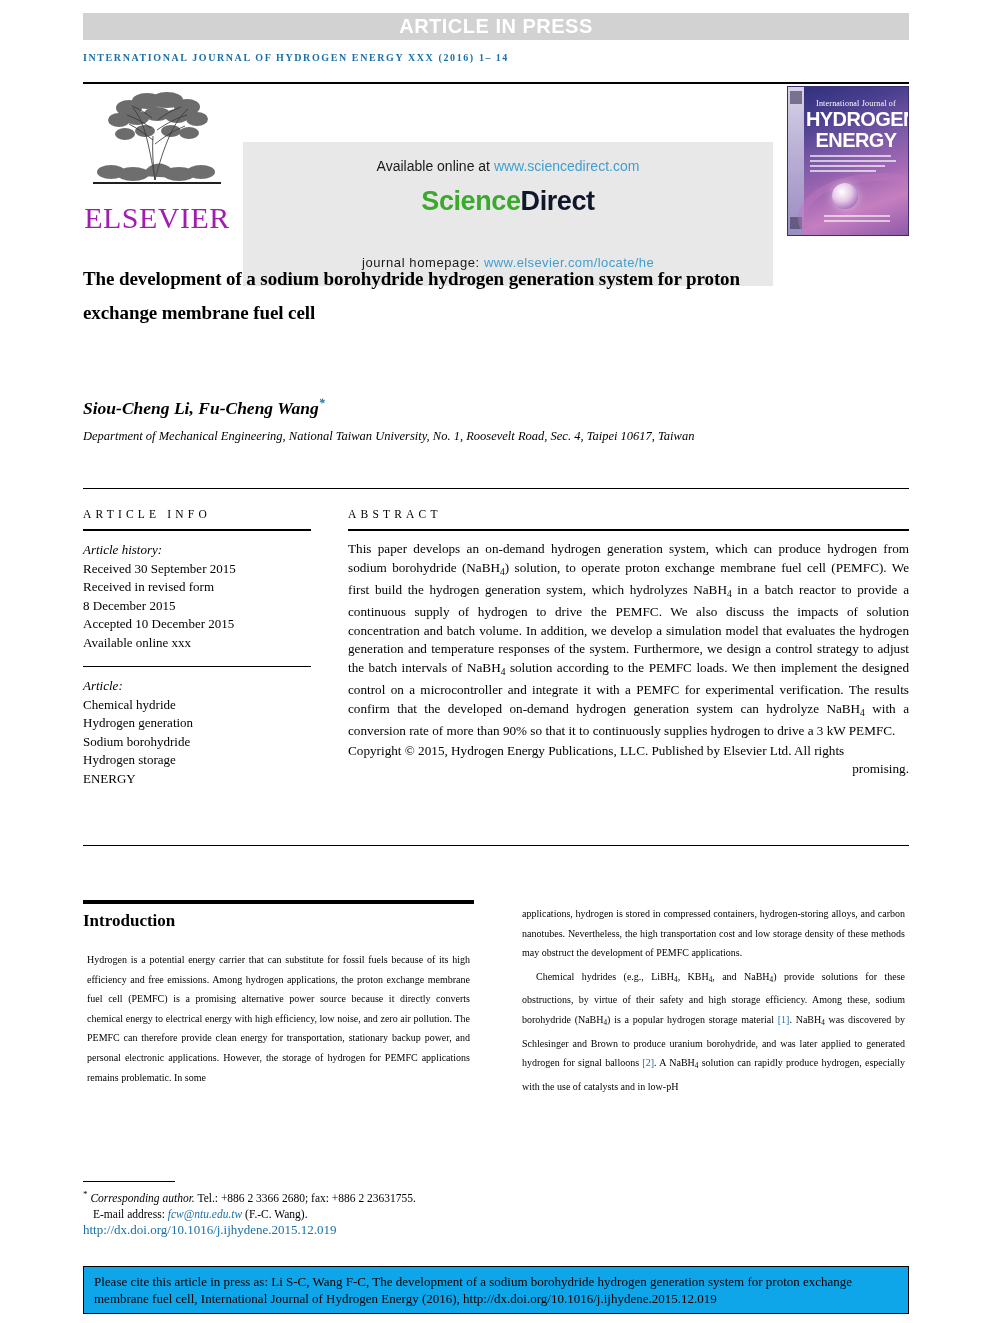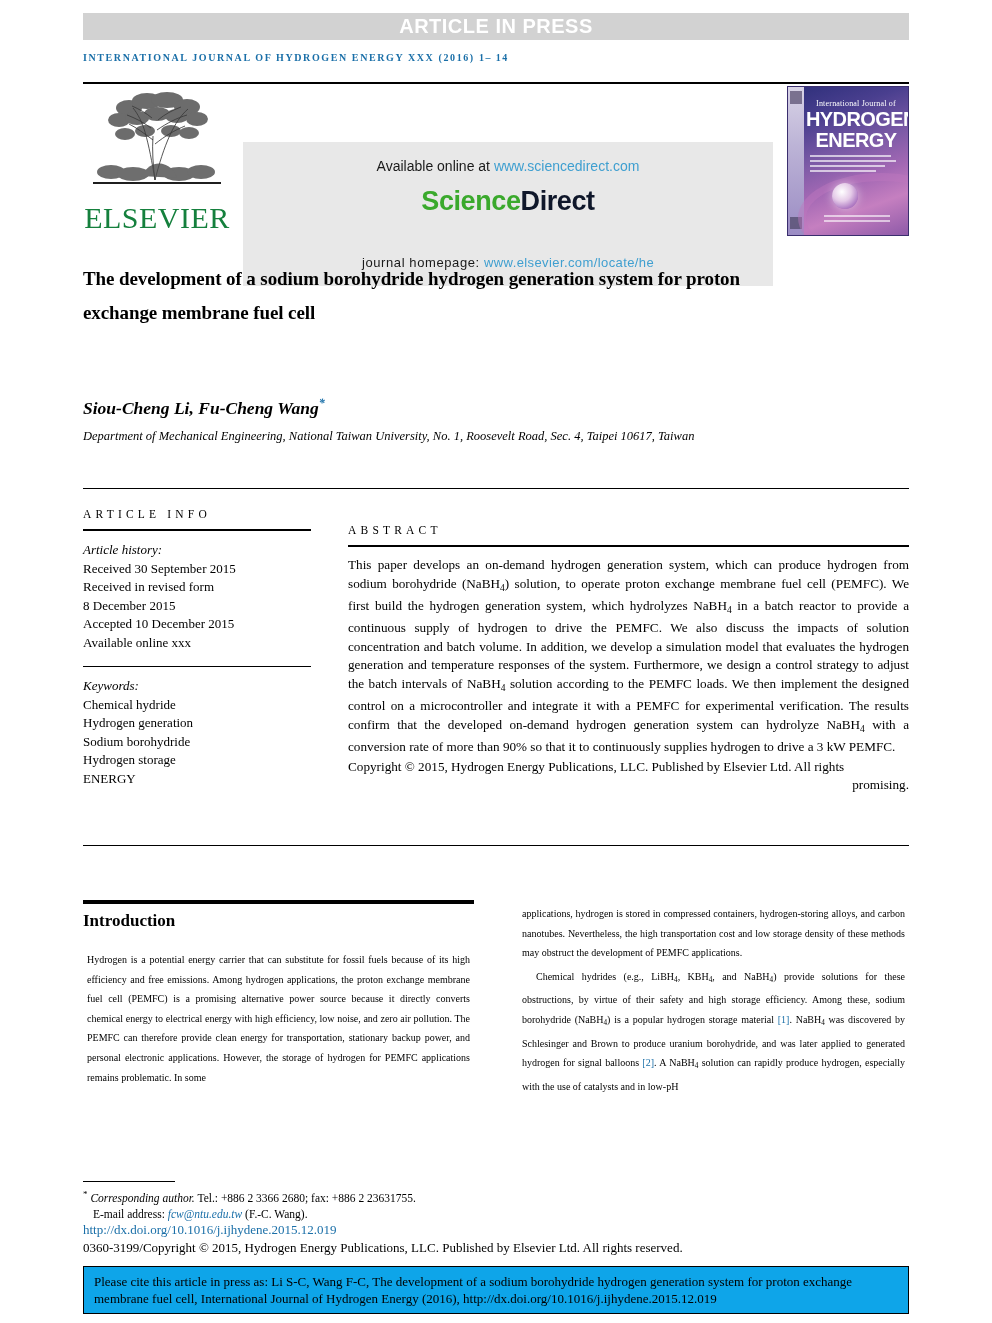--- a/index.html
+++ b/index.html
@@ -84,21 +84,21 @@
     top: 2px;
     width: 136px;
     height: 108px;
   }
   .elsevier-word {
     position: absolute;
     left: 0px;
     bottom: 2px;
     width: 148px;
     text-align: center;
-    color: #15803d;
+    color: #a21caf;
     font-family: "Liberation Serif", "DejaVu Serif", serif;
     font-size: 30px;
     letter-spacing: 0.5px;
     line-height: 32px;
   }
 
   .sd-band {
     position: absolute;
     left: 160px;
     top: 12px;
@@ -314,21 +314,20 @@
     font-size: 13px;
     line-height: 18.5px;
   }
   .info-body .it { font-style: italic; }
 
   .abs-col {
     position: absolute;
     left: 348px;
     top: 508px;
     width: 561px;
-    margin-top: 16px;
   }
   .abs-rule {
     width: 100%;
     height: 2px;
     background: #000;
     margin: 9px 0 9px 0;
   }
   .abs-body {
     font-family: "Liberation Serif", "DejaVu Serif", serif;
     font-size: 13.2px;
@@ -550,21 +549,21 @@
     <div class="info-body">
       <div class="it">Article history:</div>
       <div>Received 30 September 2015</div>
       <div>Received in revised form</div>
       <div>8 December 2015</div>
       <div>Accepted 10 December 2015</div>
       <div>Available online xxx</div>
     </div>
     <div class="info-rule thin"></div>
     <div class="info-body">
-      <div class="it">Keywords:</div>
+      <div class="it">Article:</div>
       <div>Chemical hydride</div>
       <div>Hydrogen generation</div>
       <div>Sodium borohydride</div>
       <div>Hydrogen storage</div>
       <div>ENERGY</div>
     </div>
   </div>
 
   <div class="abs-col">
     <div class="colhead">ABSTRACT</div>
@@ -586,19 +585,18 @@
     <p class="para"><span>Chemical hydrides (e.g., LiBH</span><span class="sub">4</span><span>, KBH</span><span class="sub">4</span><span>, and NaBH</span><span class="sub">4</span><span>) provide solutions for these obstructions, by virtue of their safety and high storage efficiency. Among these, sodium borohydride (NaBH</span><span class="sub">4</span><span>) is a popular hydrogen storage material </span><span class="ref">[1]</span><span>. NaBH</span><span class="sub">4</span><span> was discovered by Schlesinger and Brown to produce uranium borohydride, and was later applied to generated hydrogen for signal balloons </span><span class="ref">[2]</span><span>. A NaBH</span><span class="sub">4</span><span> solution can rapidly produce hydrogen, especially with the use of catalysts and in low-pH</span></p>
   </div>
 
   <div class="fn-rule"></div>
   <div class="footnote">
     <div><span class="star">*</span> <span class="ital">Corresponding author.</span><span> Tel.: +886 2 3366 2680; fax: +886 2 23631755.</span></div>
     <div style="padding-left:10px"><span>E-mail address: </span><span class="mail">fcw@ntu.edu.tw</span><span> (F.-C. Wang).</span></div>
   </div>
 
   <div class="doi-line">http://dx.doi.org/10.1016/j.ijhydene.2015.12.019</div>
-  <div class="copy-line">0360-3199/Copyright © 2015, Hydrogen Energy Publications, LLC. Published by Elsevier Ltd. All rights reserved.</div>
 
   <div class="cite-box">
     <div class="cite-text">Please cite this article in press as: Li S-C, Wang F-C, The development of a sodium borohydride hydrogen generation system for proton exchange membrane fuel cell, International Journal of Hydrogen Energy (2016), http://dx.doi.org/10.1016/j.ijhydene.2015.12.019</div>
   </div>
 
 </div>
 
 </body></html>

